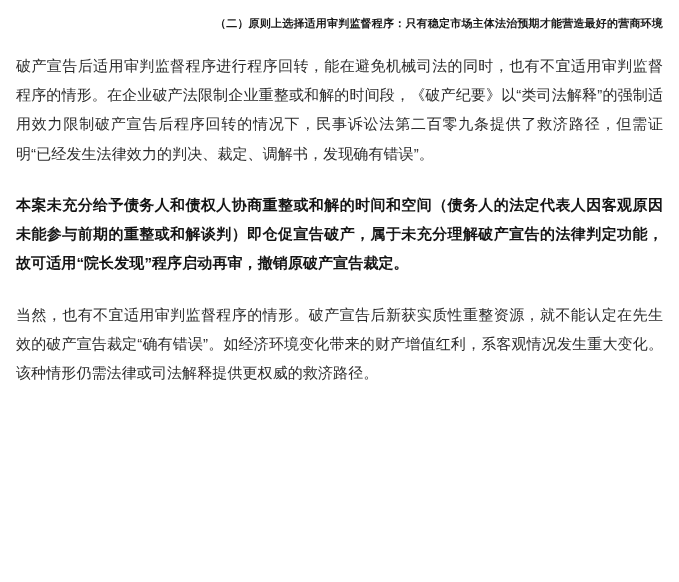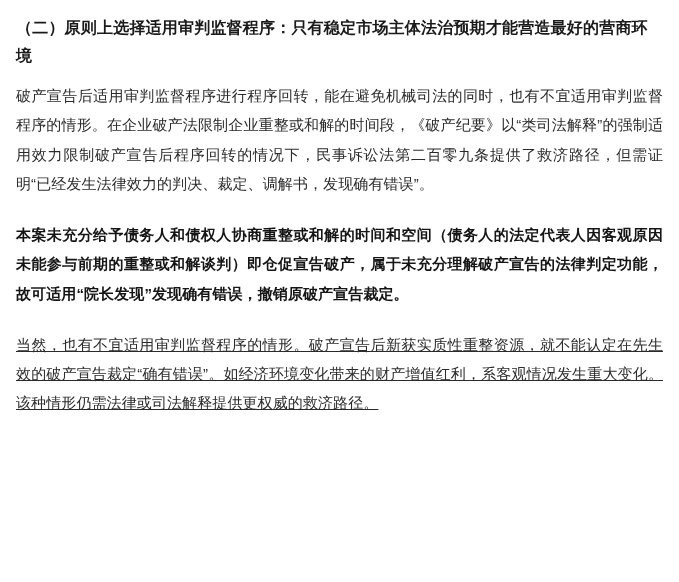--- a/index.html
+++ b/index.html
@@ -16,61 +16,60 @@
   }
   .page {
     box-sizing: border-box;
     width: 679px;
     height: 582px;
     padding: 14px 16px 0 16px;
     background: #ffffff;
     position: relative;
   }
   .heading {
-    font-size: 16px;
+    font-size: 11px;
     font-weight: bold;
     line-height: 1.72;
     color: #1a1a1a;
     letter-spacing: 0.2px;
-    margin: 0 0 12px 0;
-    text-align: left;
+    margin: 0 0 18px 0;
+    text-align: right;
   }
   .para {
     font-size: 15px;
     line-height: 1.95;
     color: #2b2b2b;
     margin: 0 0 22px 0;
     text-align: justify;
     text-justify: inter-ideograph;
     letter-spacing: 0.1px;
   }
   .para.bold {
     font-weight: bold;
     color: #151515;
   }
   .para.last {
     margin-bottom: 8px;
-    text-decoration: underline;
   }
   .bottom-rule {
     position: absolute;
     left: 0;
     right: 0;
     bottom: 0;
     height: 6px;
     background: #ffffff;
   }
 </style>
 </head>
 <body>
 
 <div class="page">
 
   <h1 class="heading">（二）原则上选择适用审判监督程序：只有稳定市场主体法治预期才能营造最好的营商环境</h1>
 
   <p class="para">破产宣告后适用审判监督程序进行程序回转，能在避免机械司法的同时，也有不宜适用审判监督程序的情形。在企业破产法限制企业重整或和解的时间段，《破产纪要》以“类司法解释”的强制适用效力限制破产宣告后程序回转的情况下，民事诉讼法第二百零九条提供了救济路径，但需证明“已经发生法律效力的判决、裁定、调解书，发现确有错误”。</p>
 
-  <p class="para bold">本案未充分给予债务人和债权人协商重整或和解的时间和空间（债务人的法定代表人因客观原因未能参与前期的重整或和解谈判）即仓促宣告破产，属于未充分理解破产宣告的法律判定功能，故可适用“院长发现”发现确有错误，撤销原破产宣告裁定。</p>
+  <p class="para bold">本案未充分给予债务人和债权人协商重整或和解的时间和空间（债务人的法定代表人因客观原因未能参与前期的重整或和解谈判）即仓促宣告破产，属于未充分理解破产宣告的法律判定功能，故可适用“院长发现”程序启动再审，撤销原破产宣告裁定。</p>
 
   <p class="para last">当然，也有不宜适用审判监督程序的情形。破产宣告后新获实质性重整资源，就不能认定在先生效的破产宣告裁定“确有错误”。如经济环境变化带来的财产增值红利，系客观情况发生重大变化。该种情形仍需法律或司法解释提供更权威的救济路径。</p>
 
   <div class="bottom-rule"></div>
 </div>
 
 </body></html>

